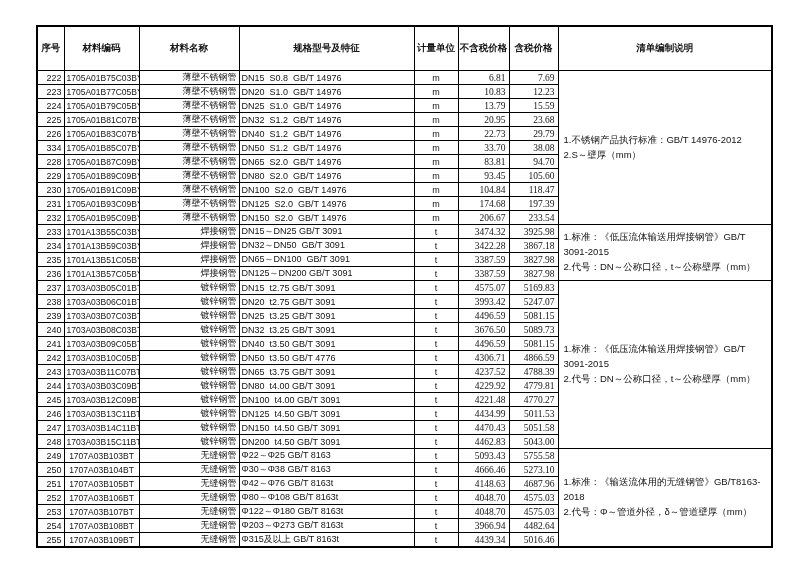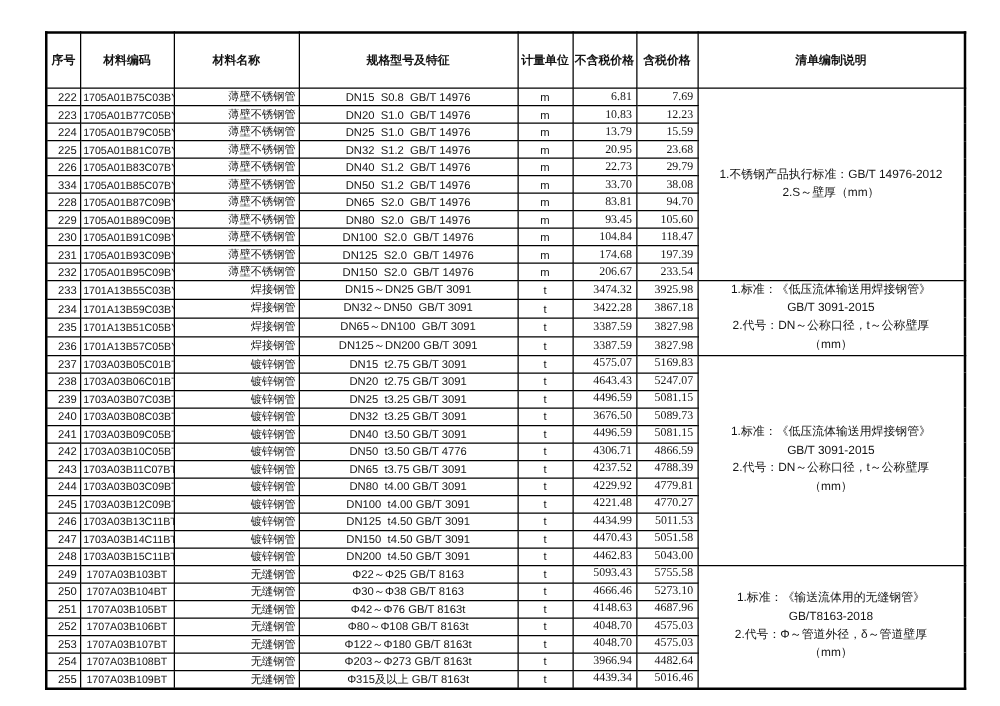--- a/index.html
+++ b/index.html
@@ -22,26 +22,26 @@
     vertical-align:middle;
     height:13px;
   }
   .price-table thead tr { height:16px; }
   .price-table th {
     font-weight:bold; font-size:9.5px; text-align:center; padding:15px 1px;
   }
   td.c-no   { text-align:right; }
   td.c-code { text-align:center; font-size:8.5px; }
   td.c-name { text-align:right; }
-  td.c-spec { text-align:center; white-space:pre; }
+  td.c-spec { text-align:left; white-space:pre; }
   td.c-unit { text-align:center; }
   td.c-price{ text-align:right; font-family:"Liberation Serif", serif; font-size:9.5px; padding-right:3px; }
   td.c-note {
-    text-align:center; white-space:pre-line; font-size:9.5px;
-    line-height:1.55; vertical-align:middle; padding:0 16px;
+    text-align:left; white-space:pre-line; font-size:9.5px;
+    line-height:1.55; vertical-align:middle; padding:0 5px;
   }
 </style>
 </head>
 <body>
 
 <div class="sheet">
   <table class="price-table">
     <colgroup>
       <col style="width:27px">
         <col style="width:75px">
@@ -214,21 +214,21 @@
           <td class="c-price">5169.83</td>
           <td class="c-note" rowspan="12">1.标准：《低压流体输送用焊接钢管》GB/T 3091-2015
 2.代号：DN～公称口径，t～公称壁厚（mm）</td>
         </tr>
         <tr>
           <td class="c-no">238</td>
           <td class="c-code">1703A03B06C01BT</td>
           <td class="c-name">镀锌钢管</td>
           <td class="c-spec">DN20  t2.75 GB/T 3091</td>
           <td class="c-unit">t</td>
-          <td class="c-price">4643.43</td>
+          <td class="c-price">3993.42</td>
           <td class="c-price">5247.07</td>
         </tr>
         <tr>
           <td class="c-no">239</td>
           <td class="c-code">1703A03B07C03BT</td>
           <td class="c-name">镀锌钢管</td>
           <td class="c-spec">DN25  t3.25 GB/T 3091</td>
           <td class="c-unit">t</td>
           <td class="c-price">4496.59</td>
           <td class="c-price">5081.15</td>

